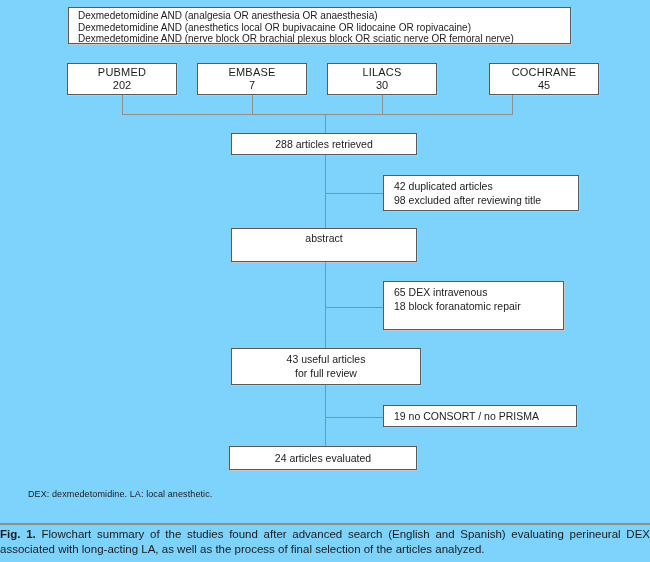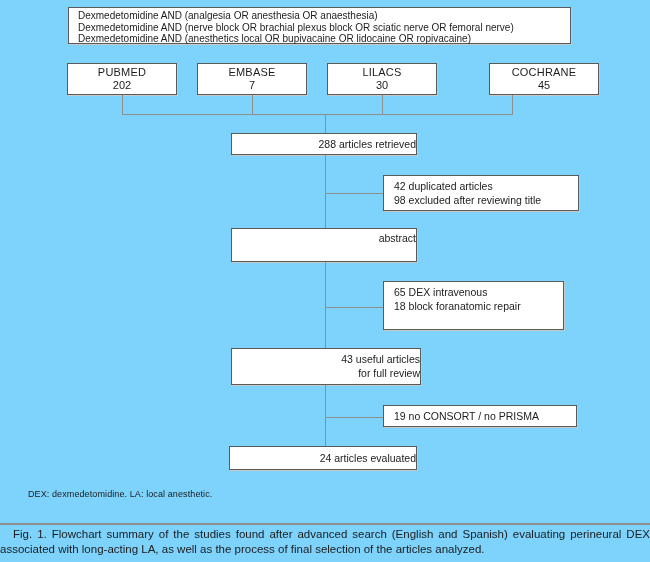--- a/index.html
+++ b/index.html
@@ -4,46 +4,46 @@
 <style>
   html,body{margin:0;padding:0;background:#ffffff;}
   .page{
     position:relative;width:650px;height:562px;background:#7dd3fc;
     font-family:"Liberation Sans", sans-serif;color:#1c1c1c;overflow:hidden;
   }
   .box{
     position:absolute;background:#ffffff;border:1px solid #5a5a5a;
     box-shadow:1px 1px 0 #c8c8c8;box-sizing:border-box;font-size:10.5px;
   }
-  .centered{text-align:right;}
+  .centered{text-align:center;}
   .query{left:68px;top:7px;width:503px;height:37px;font-size:10px;line-height:11.6px;padding:2px 4px 0 9px;}
   .dbbox{top:63px;width:110px;height:32px;text-align:center;padding-top:2px;font-size:11px;line-height:13px;}
   .dbname{font-weight:normal;letter-spacing:.2px;}
   .b-retrieved{left:231px;top:133px;width:186px;height:22px;line-height:20px;}
   .b-sideA{left:383px;top:175px;width:196px;height:36px;padding:3px 4px 0 10px;line-height:14px;}
   .b-abstract{left:231px;top:228px;width:186px;height:34px;padding-top:2px;line-height:14px;}
   .b-sideB{left:383px;top:281px;width:181px;height:49px;padding:3px 4px 0 10px;line-height:14px;}
   .b-fullreview{left:231px;top:348px;width:190px;height:37px;padding-top:3px;line-height:14px;}
   .b-sideC{left:383px;top:405px;width:194px;height:22px;padding-left:10px;line-height:20px;}
   .b-evaluated{left:229px;top:446px;width:188px;height:24px;line-height:22px;}
   .line{position:absolute;background:#8f8f8f;}
   .footnote{position:absolute;left:28px;top:489px;font-size:9px;letter-spacing:.1px;}
   .caption-rule{position:absolute;left:0;top:523px;width:650px;height:2px;background:#8f8f8f;}
   .caption{position:absolute;left:0;top:527px;width:650px;font-size:11.5px;line-height:15px;text-align:justify;}
-  .caption .fig-label{font-weight:normal;padding-left:13px;}
+  .caption .fig-label{font-weight:bold;}
 </style>
 </head>
 <body>
 
 <div class="page">
 
   <div class="box query">
     <div>Dexmedetomidine AND (analgesia OR anesthesia OR anaesthesia)</div>
+    <div>Dexmedetomidine AND (anesthetics local OR bupivacaine OR lidocaine OR ropivacaine)</div>
     <div>Dexmedetomidine AND (nerve block OR brachial plexus block OR sciatic nerve OR femoral nerve)</div>
-    <div>Dexmedetomidine AND (anesthetics local OR bupivacaine OR lidocaine OR ropivacaine)</div>
   </div>
 
   <div class="box dbbox" style="left:67px;">
     <div class="dbname">PUBMED</div>
     <div>202</div>
   </div>
   <div class="box dbbox" style="left:197px;">
     <div class="dbname">EMBASE</div>
     <div>7</div>
   </div>

